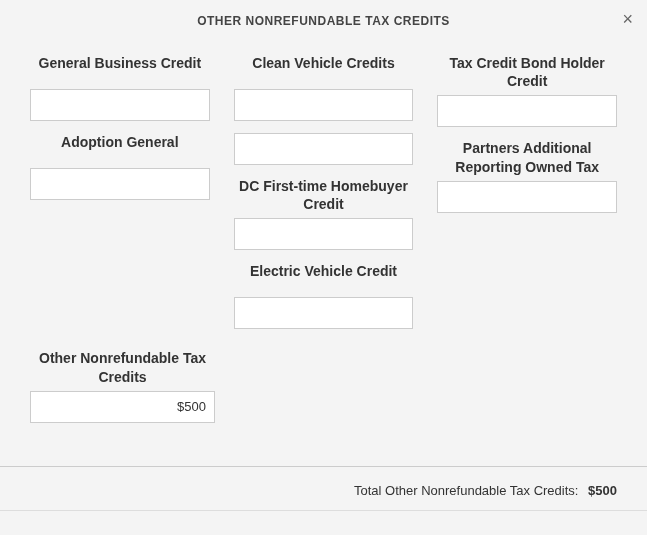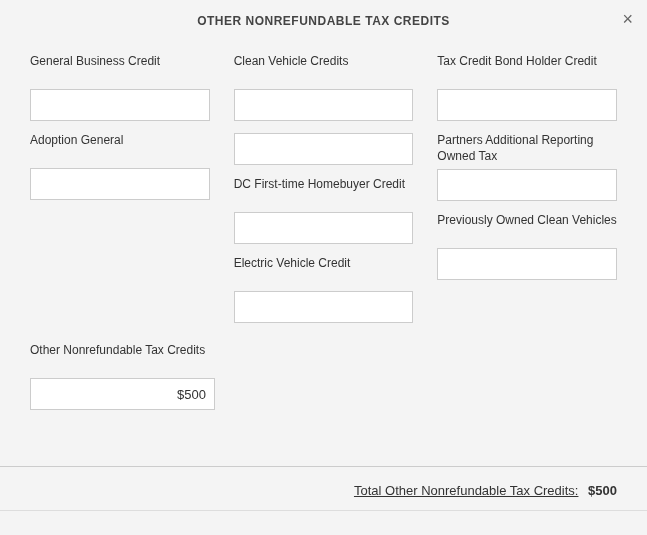--- a/index.html
+++ b/index.html
@@ -50,26 +50,27 @@
       grid-template-columns: 1fr 1fr 1fr;
       column-gap: 24px;
       row-gap: 0px;
     }
     .field-group {
       display: flex;
       flex-direction: column;
       margin-bottom: 12px;
     }
     .field-label {
-      font-size: 12px;
-      font-weight: normal;
+      font-size: 14px;
+      font-weight: bold;
       color: #333;
       margin-bottom: 5px;
       line-height: 1.3;
       min-height: 30px;
+      text-align: center;
     }
     .field-input {
       border: 1px solid #ccc;
       background: #fff;
       height: 32px;
       width: 100%;
       padding: 4px 8px;
       font-size: 13px;
       color: #333;
       outline: none;
@@ -83,21 +84,20 @@
       margin: 16px 0 10px;
     }
     .total-row {
       text-align: right;
       font-size: 13px;
       color: #333;
       padding: 6px 30px 12px;
     }
     .total-label {
       font-weight: normal;
-      text-decoration: underline;
     }
     .total-value {
       font-weight: bold;
       margin-left: 6px;
     }
     .modal-footer {
       display: flex;
       justify-content: flex-end;
       padding: 10px 20px 14px;
       background: #f4f4f4;
@@ -148,24 +148,20 @@
 
       <div>
         <div class="field-group">
           <label class="field-label">Tax Credit Bond Holder Credit</label>
           <input class="field-input" type="text" value="" style="">
         </div>
         <div class="field-group">
           <label class="field-label">Partners Additional Reporting Owned Tax</label>
           <input class="field-input" type="text" value="" style="">
         </div>
-        <div class="field-group">
-          <label class="field-label">Previously Owned Clean Vehicles</label>
-          <input class="field-input" type="text" value="" style="">
-        </div>
       </div>
 
     </div>
 
     <div style="margin-top: 8px;">
       <div class="field-group" style="width: 185px;">
         <label class="field-label">Other Nonrefundable Tax Credits</label>
         <input class="field-input value-filled" type="text" value="$500" style="">
       </div>
     </div>

